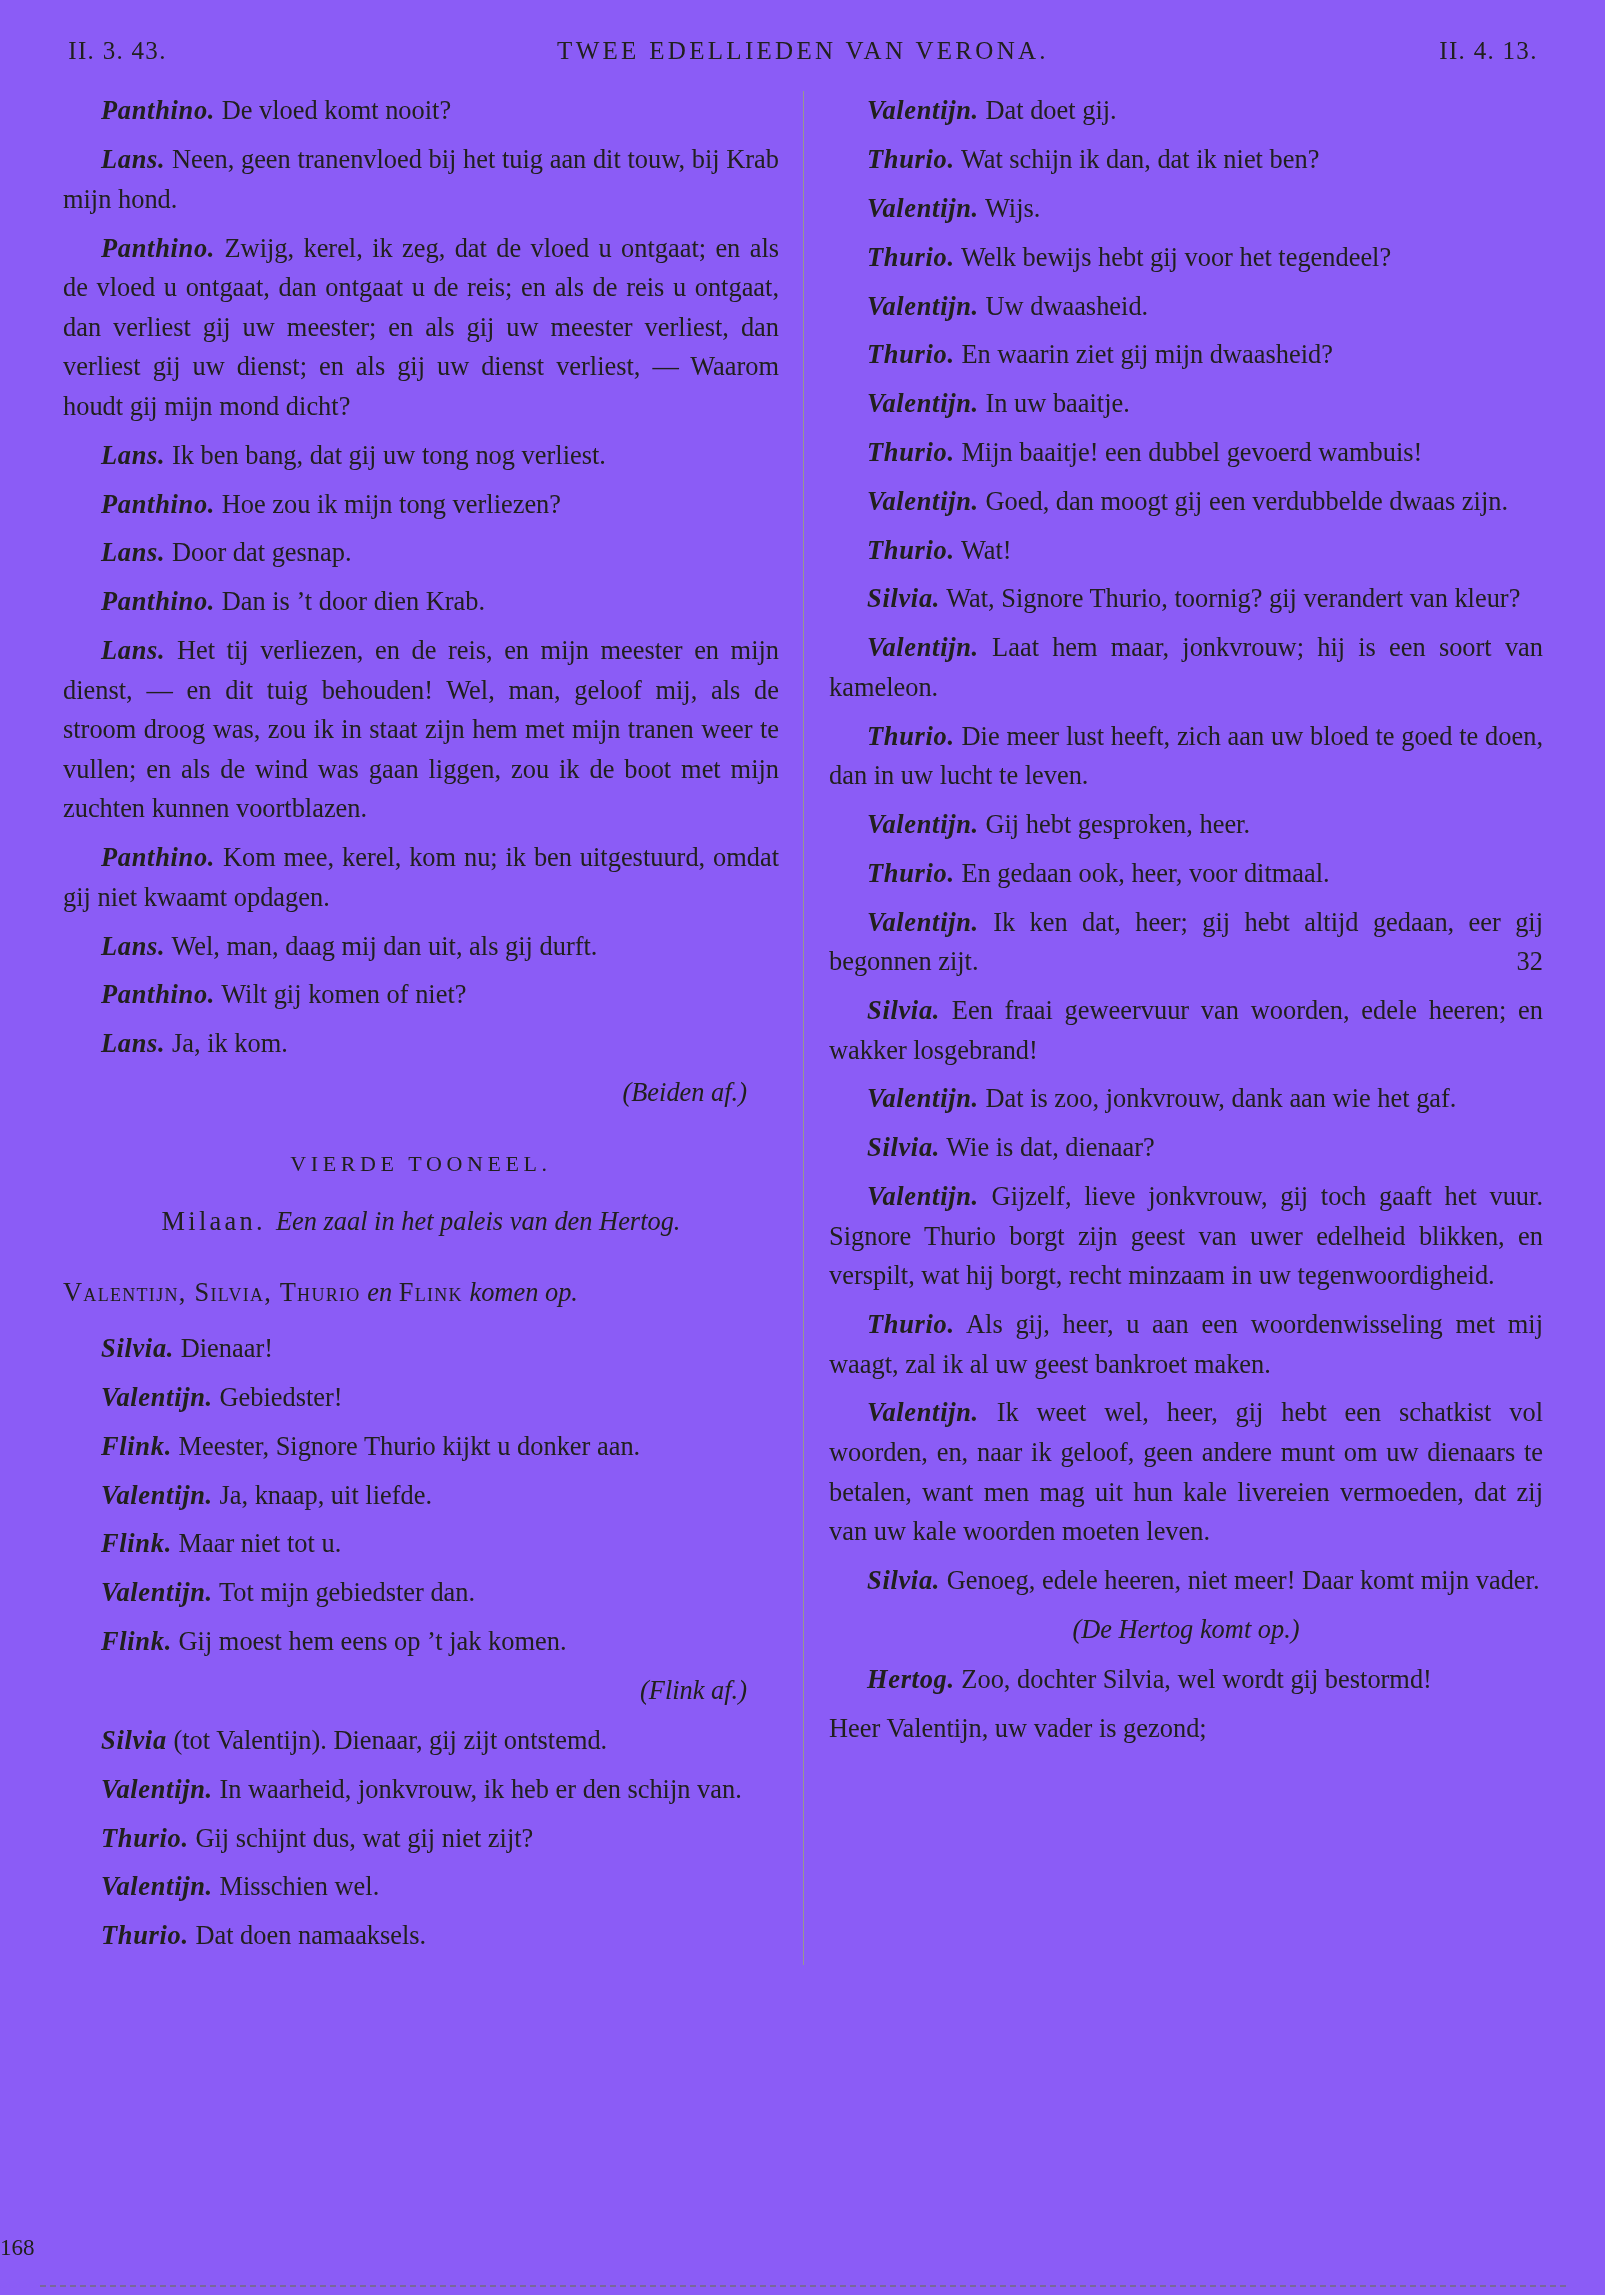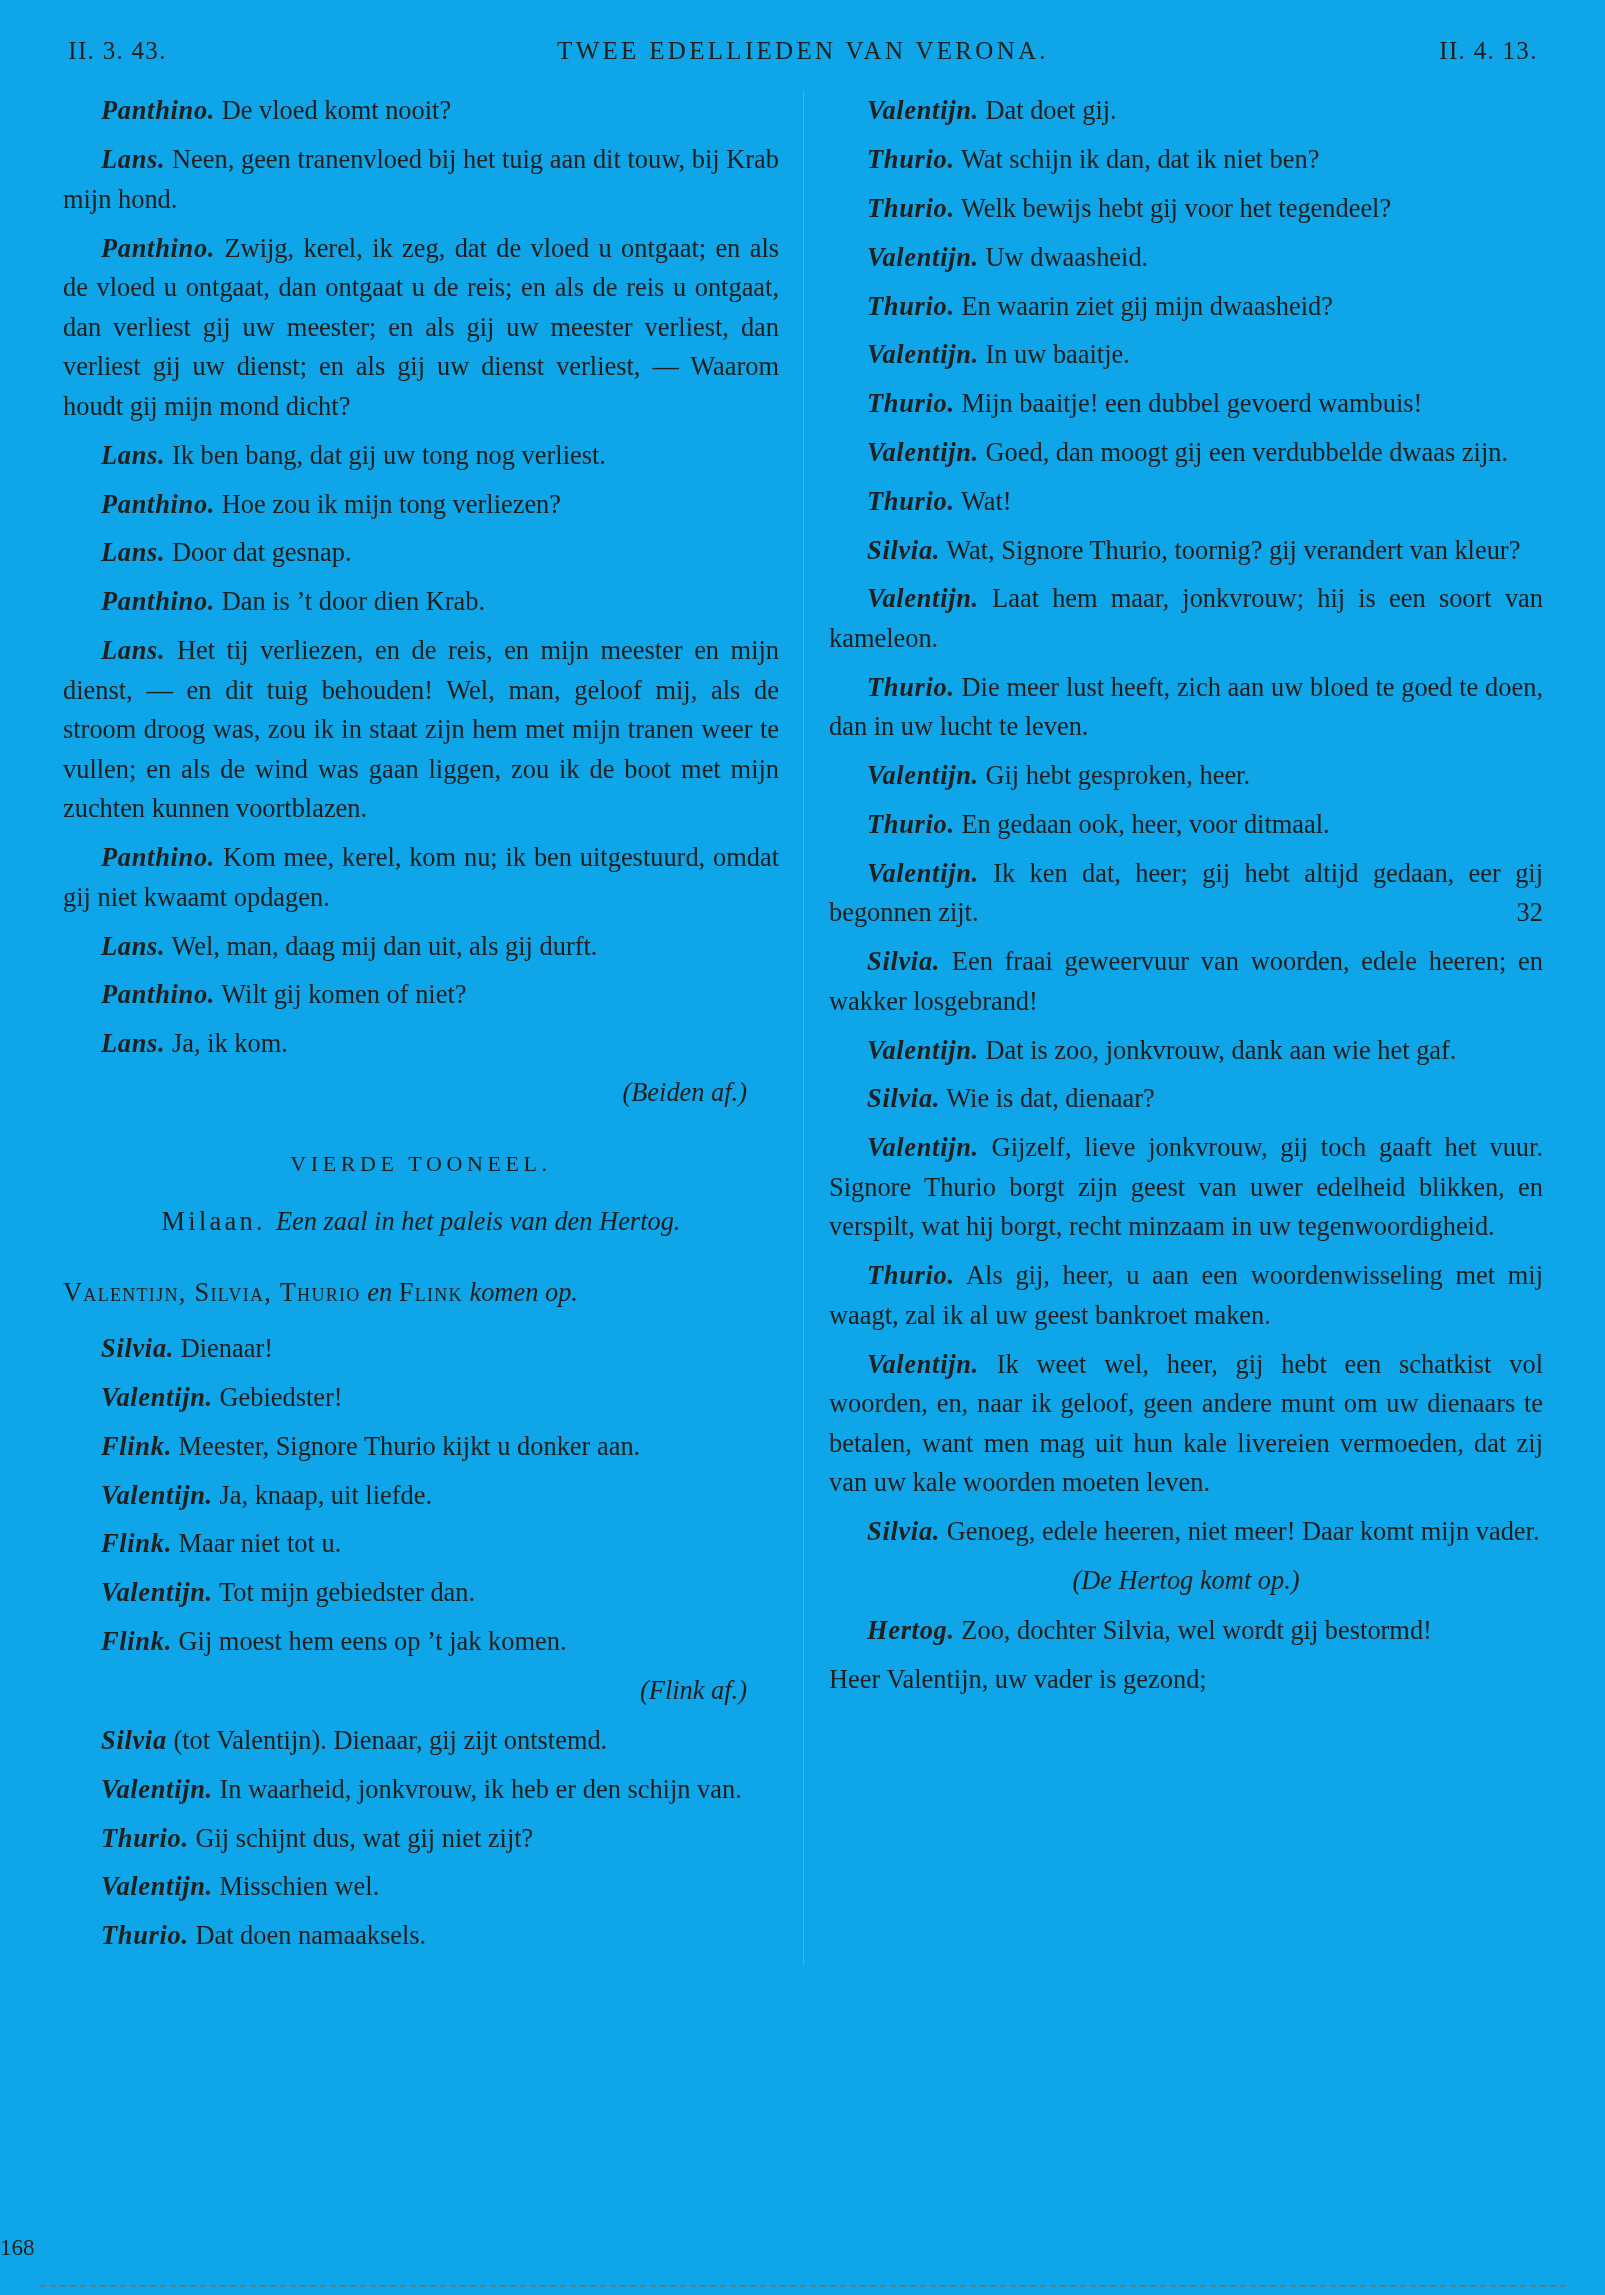--- a/index.html
+++ b/index.html
@@ -2,21 +2,21 @@
 <html style="font-size:10.6px"><head>
 <meta charset="utf-8">
 <style>
   html, body { margin: 0; padding: 0; background: #e8e8e6; }
   .page {
     position: relative;
     width: 1606px;
     height: 2295px;
     margin: 0 auto;
     box-sizing: border-box;
-    background: #0ea5e9;
+    background: #8b5cf6;
     color: #21201e;
     font-family: "Liberation Serif", serif;
     padding: 37px 63px 0 63px;
     overflow: hidden;
   }
   
   .running-head {
     display: flex;
     justify-content: space-between;
     align-items: baseline;
@@ -136,20 +136,21 @@
         <p class="stage right">(Flink af.)</p>
         <p class="speech"><span class="speaker">Silvia</span><span class="note"> (tot Valentijn). </span> Dienaar, gij zijt ontstemd.</p>
         <p class="speech"><span class="speaker">Valentijn.</span> In waarheid, jonkvrouw, ik heb er den schijn van.</p>
         <p class="speech"><span class="speaker">Thurio.</span> Gij schijnt dus, wat gij niet zijt?</p>
         <p class="speech"><span class="speaker">Valentijn.</span> Misschien wel.</p>
         <p class="speech"><span class="speaker">Thurio.</span> Dat doen namaaksels.</p>
       </div>
     <div class="col col-right" id="col-right">
         <p class="speech"><span class="speaker">Valentijn.</span> Dat doet gij.</p>
         <p class="speech"><span class="speaker">Thurio.</span> Wat schijn ik dan, dat ik niet ben?</p>
+        <p class="speech"><span class="speaker">Valentijn.</span> Wijs.</p>
         <p class="speech"><span class="speaker">Thurio.</span> Welk bewijs hebt gij voor het tegendeel?</p>
         <p class="speech"><span class="speaker">Valentijn.</span> Uw dwaasheid.</p>
         <p class="speech"><span class="speaker">Thurio.</span> En waarin ziet gij mijn dwaasheid?</p>
         <p class="speech"><span class="speaker">Valentijn.</span> In uw baaitje.</p>
         <p class="speech"><span class="speaker">Thurio.</span> Mijn baaitje! een dubbel gevoerd wambuis!</p>
         <p class="speech"><span class="speaker">Valentijn.</span> Goed, dan moogt gij een verdubbelde dwaas zijn.</p>
         <p class="speech"><span class="speaker">Thurio.</span> Wat!</p>
         <p class="speech"><span class="speaker">Silvia.</span> Wat, Signore Thurio, toornig? gij verandert van kleur?</p>
         <p class="speech"><span class="speaker">Valentijn.</span> Laat hem maar, jonkvrouw; hij is een soort van kameleon.</p>
         <p class="speech"><span class="speaker">Thurio.</span> Die meer lust heeft, zich aan uw bloed te goed te doen, dan in uw lucht te leven.</p>

